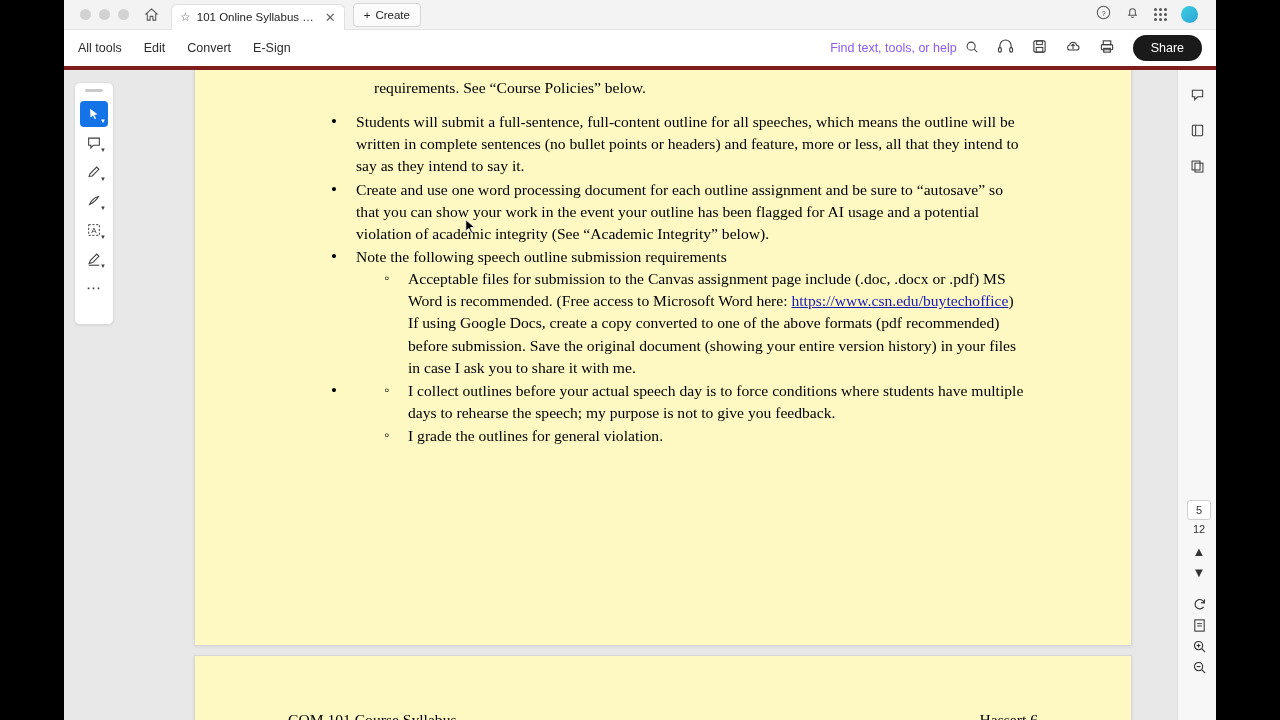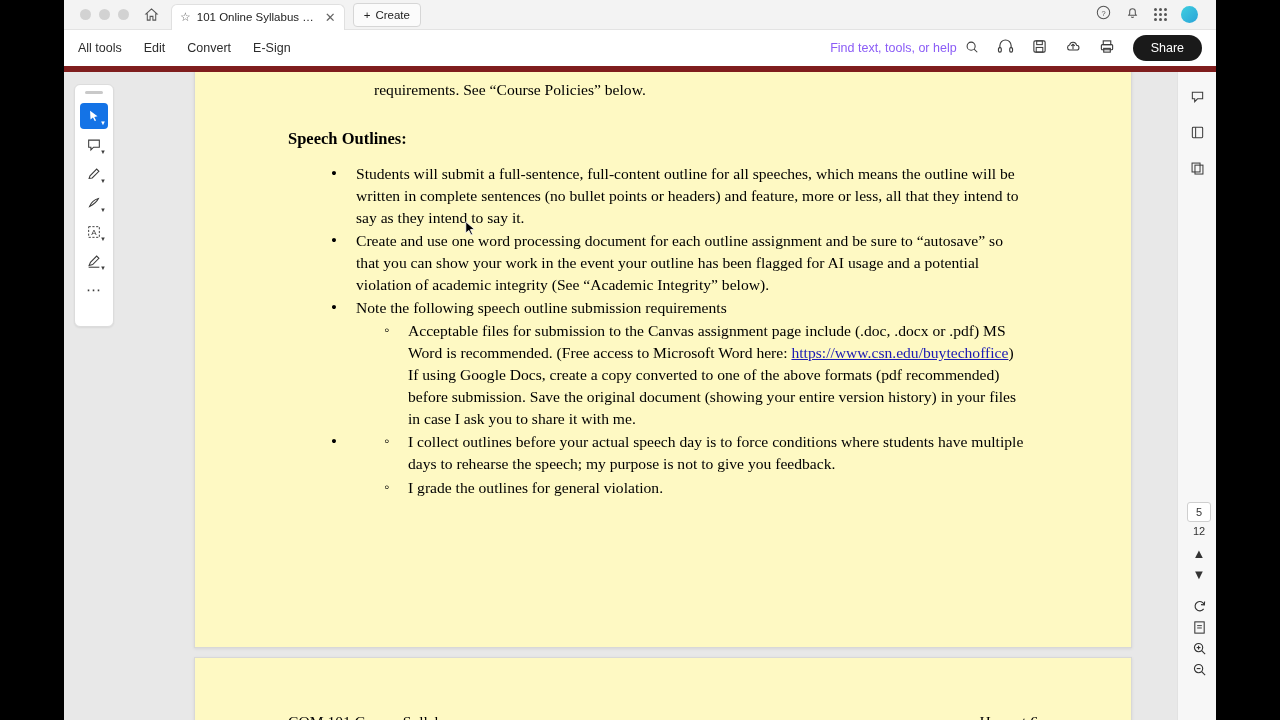--- a/index.html
+++ b/index.html
@@ -98,21 +98,21 @@
     display: grid;
     grid-template-columns: repeat(3, 3px);
     grid-template-rows: repeat(3, 3px);
     gap: 2px;
   }
   .grid-icon i { background: #555; border-radius: 50%; display:block; width:3px; height:3px; }
   
   .toolbar {
     height: 36px;
     background: #ffffff;
-    border-bottom: 6px solid #7f1d1d;
+    border-bottom: 4px solid #7f1d1d;
     display: flex;
     align-items: center;
     padding: 0 14px;
     gap: 22px;
     font-size: 12.5px;
     color: #2c2c2c;
   }
   .toolbar .menu-item { cursor: default; }
   .toolbar-right {
     margin-left: auto;
@@ -454,21 +454,20 @@
       </div>
     </div>
 
     <div class="doc-area">
 
       <div class="page page-1">
         <div class="page-content">
 
           <p class="frag">requirements. See “Course Policies” below.</p>
 
-          <h3 class="sec" style="margin-left:0;">Speech Outlines:</h3>
 
           <ul class="lvl1">
             <li>
               <span>Students will submit a full-sentence, full-content outline for all speeches, which means the outline will be written in complete sentences (no bullet points or headers) and feature, more or less, all that they intend to say as they intend to say it.</span>
             </li>
             <li>
               <span>Create and use one word processing document for each outline assignment and be sure to “autosave” so that you can show your work in the event your outline has been flagged for AI usage and a potential violation of academic integrity (See “Academic Integrity” below).</span>
             </li>
             <li>
               <span>Note the following speech outline submission requirements</span>

